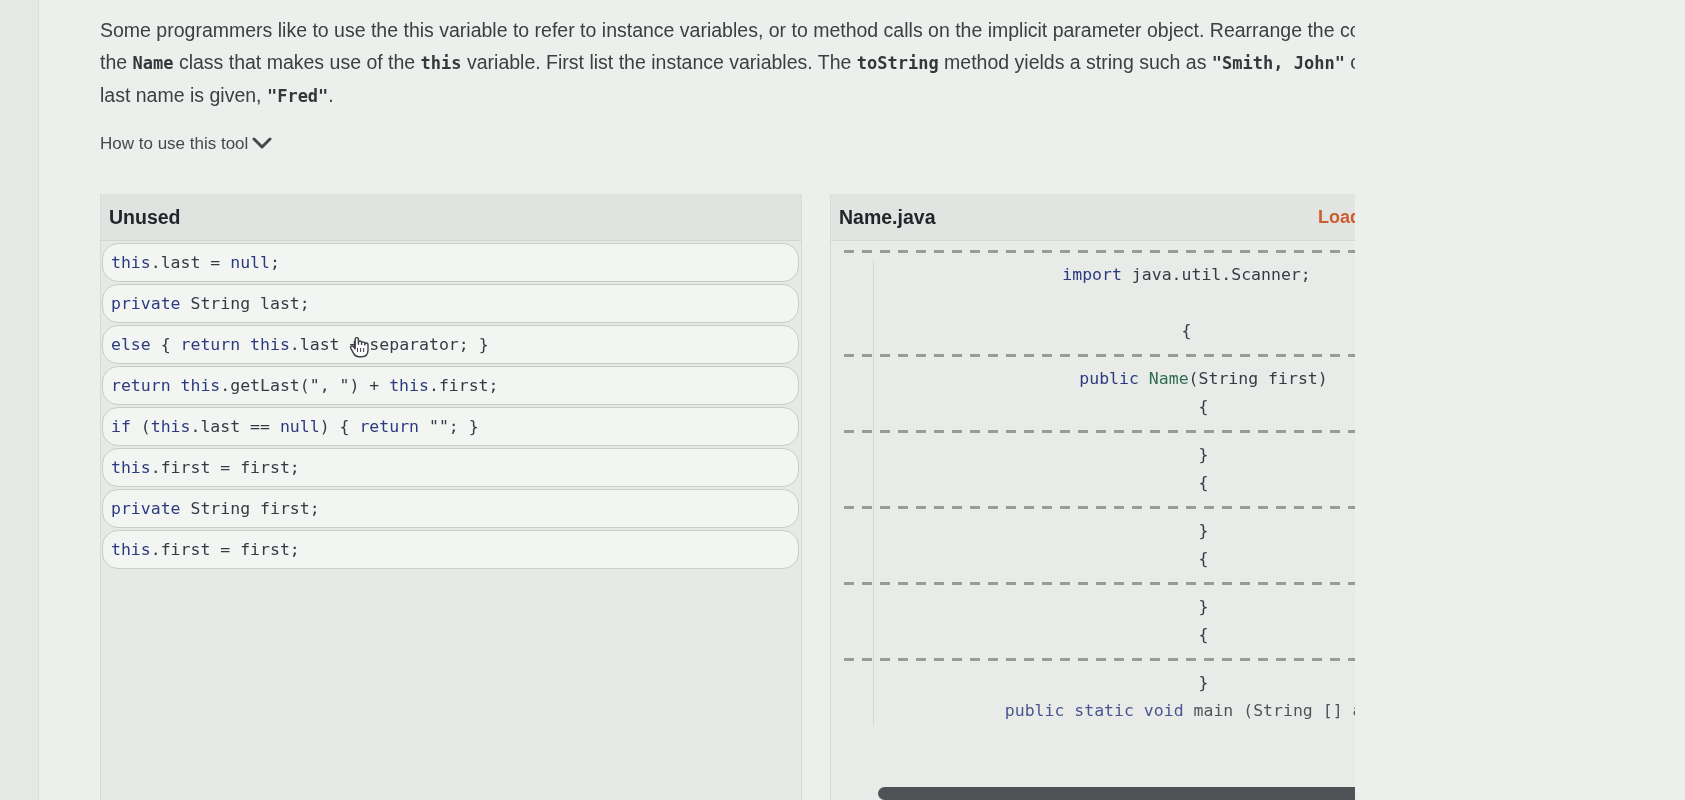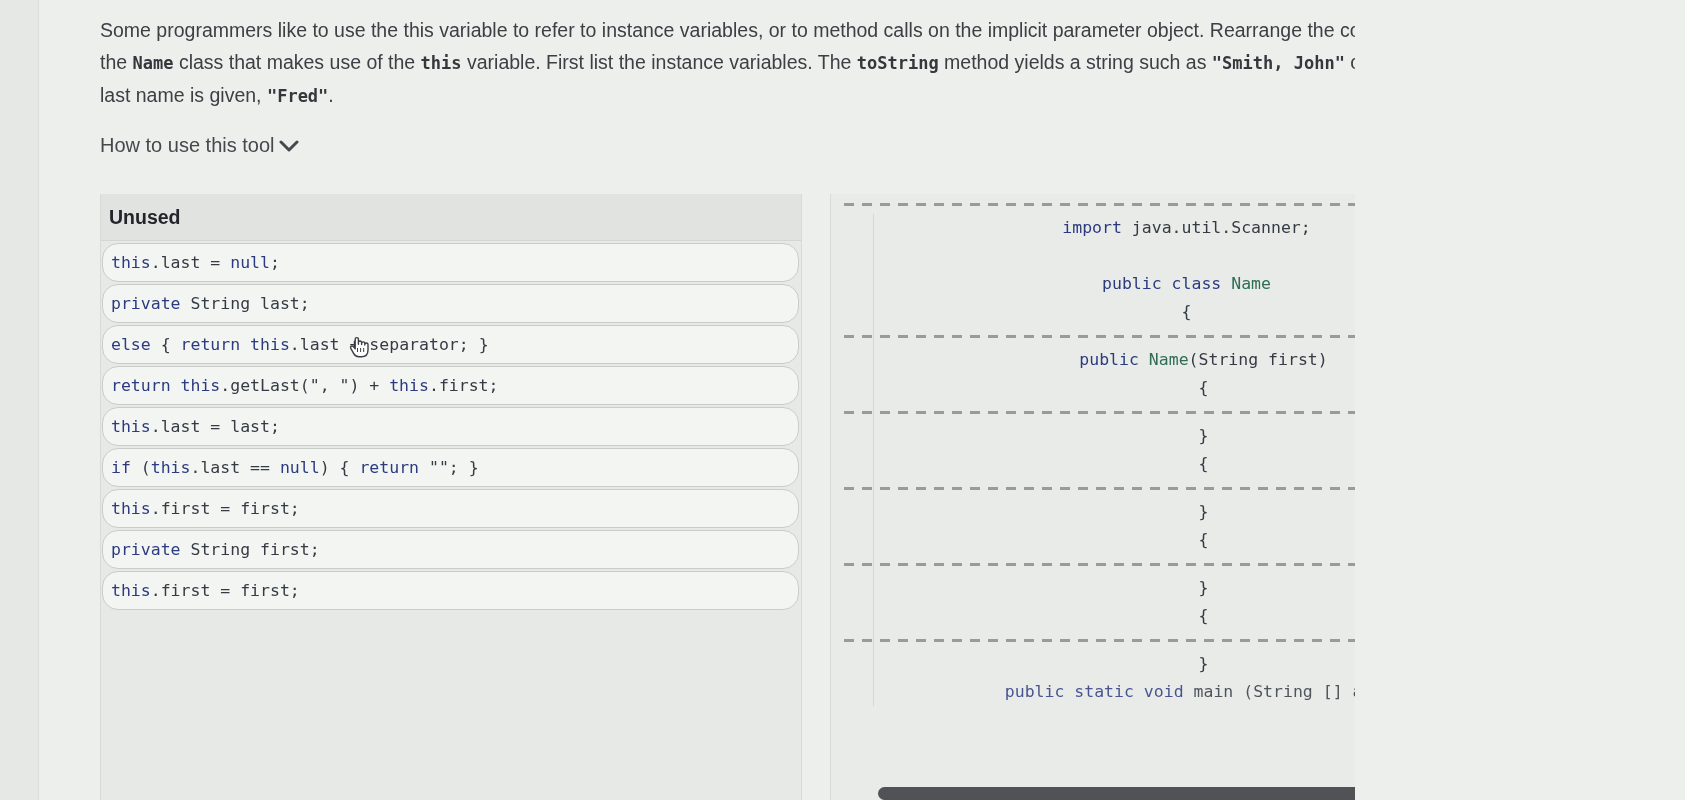--- a/index.html
+++ b/index.html
@@ -13,21 +13,21 @@
   .right-panel-shade{position:absolute;left:1564px;top:0;width:88px;height:800px;background:#f0f2ef;}
   .right-line-2{position:absolute;left:1652px;top:0;width:1px;height:800px;background:#dcdedb;}
 
   
   .instructions{position:absolute;left:100px;top:14px;width:1330px;
     font-size:19.5px;line-height:32px;color:#3c4045;}
   .code-inline{font-family:"DejaVu Sans Mono", monospace;font-size:17px;font-weight:600;color:#34383d;}
 
   
   .howto{position:absolute;left:100px;top:134px;display:flex;align-items:center;gap:4px;
-    font-size:20px;color:#45494d;cursor:pointer;}
+    font-size:17px;color:#45494d;cursor:pointer;}
   .howto svg{margin-top:3px;}
 
   
   .panel{position:absolute;top:194px;text-align:center;}
   .panel-header{height:46px;display:flex;align-items:center;background:#e0e3e0;
     border-bottom:1px solid #d3d6d3;}
   .panel-title{font-size:19.5px;font-weight:bold;color:#22262a;}
 
   
   .panel-unused{left:100px;width:700px;height:612px;background:#e7e9e6;border:1px solid #d8dad7;border-top:none;}
@@ -99,51 +99,51 @@
         </div>
 
         <div class="code-box">
           <span class="code"><span class="kw">else</span><span> { </span><span class="kw">return</span><span> </span><span class="kw">this</span><span>.</span><span>last</span><span> + </span><span>separator</span><span>; }</span></span>
         </div>
 
         <div class="code-box">
           <span class="code"><span class="kw">return</span><span> </span><span class="kw">this</span><span>.</span><span>getLast</span><span>(", ") + </span><span class="kw">this</span><span>.</span><span>first</span><span>;</span></span>
         </div>
 
-        <div class="code-box">
-          <span class="code"><span class="kw">this</span><span>.</span><span>last</span><span> = </span><span>last</span><span>;</span></span>
-        </div>
 
         <div class="code-box">
           <span class="code"><span class="kw">if</span><span> (</span><span class="kw">this</span><span>.</span><span>last</span><span> == </span><span class="kw">null</span><span>) { </span><span class="kw">return</span><span> ""; }</span></span>
         </div>
 
         <div class="code-box">
           <span class="code"><span class="kw">this</span><span>.</span><span>first</span><span> = </span><span>first</span><span>;</span></span>
         </div>
 
         <div class="code-box">
           <span class="code"><span class="kw">private</span><span> </span><span>String</span><span> </span><span>first</span><span>;</span></span>
         </div>
 
         <div class="code-box">
           <span class="code"><span class="kw">this</span><span>.</span><span>first</span><span> = </span><span>first</span><span>;</span></span>
         </div>
       </div>
   </div>
 
   <div class="panel panel-template">
+    <div class="panel-header">
+      <span class="panel-title">Name.java</span>
+      <span class="action-link">Load default template...</span>
+    </div>
     <div class="code-area">
       <div class="indent-guide"></div>
     <div class="gap">
           <div class="dash"></div>
         </div>
         <div class="trow"><span class="code" style="padding-left: 0px;"><span class="kw">import</span><span> </span><span>java</span><span>.</span><span>util</span><span>.</span><span>Scanner</span><span>;</span></span></div>
         <div class="blank"></div>
-        <div class="trow"><span class="code" style="padding-left: 0px;"><span class="kw">public</span><span> </span><span class="kw">class</span><span> </span><span class="tp">Name</span></span></div>
         <div class="trow"><span class="code" style="padding-left: 0px;"><span>{</span></span></div>
         <div class="gap">
           <div class="dash"></div>
         </div>
         <div class="trow"><span class="code" style="padding-left: 34px;"><span class="kw">public</span><span> </span><span class="tp">Name</span><span>(</span><span>String</span><span> </span><span>first</span><span>)</span></span></div>
         <div class="trow"><span class="code" style="padding-left: 34px;"><span>{</span></span></div>
         <div class="gap">
           <div class="dash"></div>
         </div>
         <div class="trow"><span class="code" style="padding-left: 34px;"><span>}</span></span></div>

